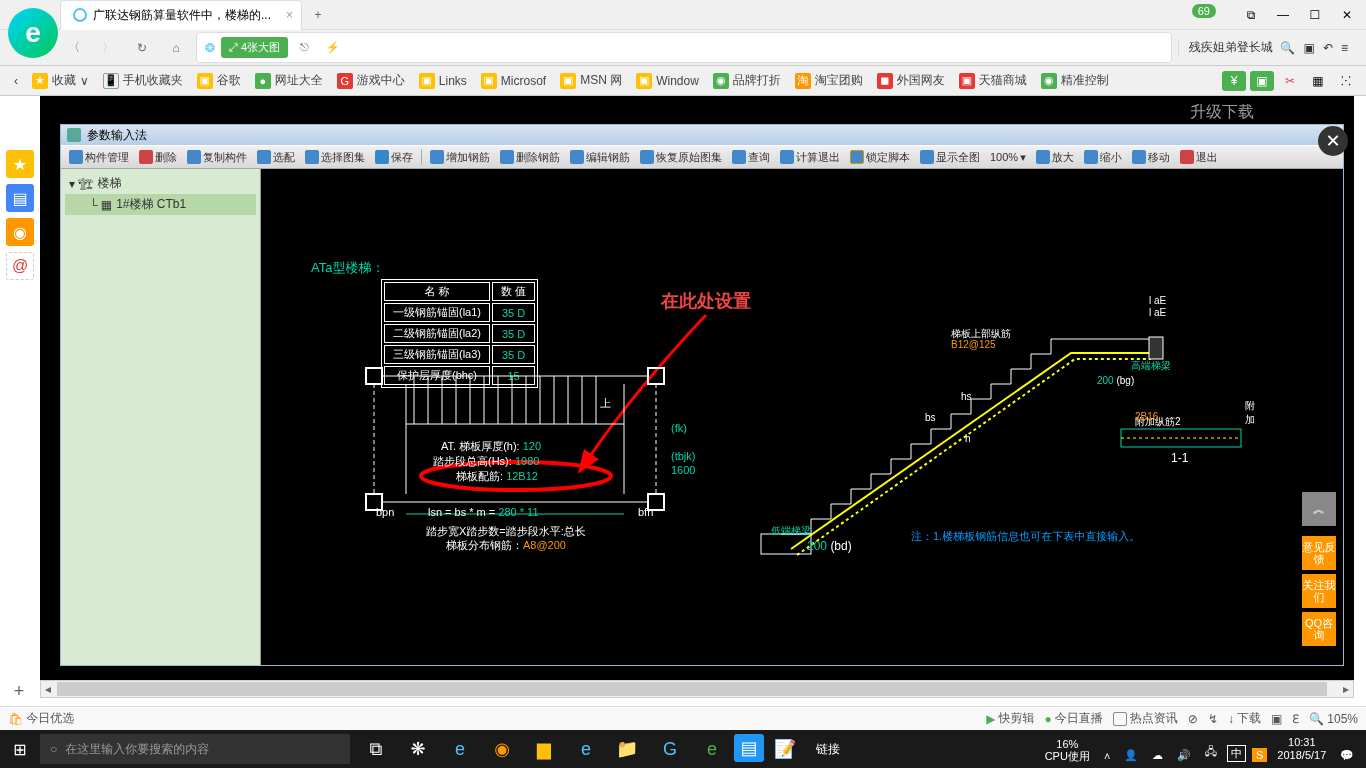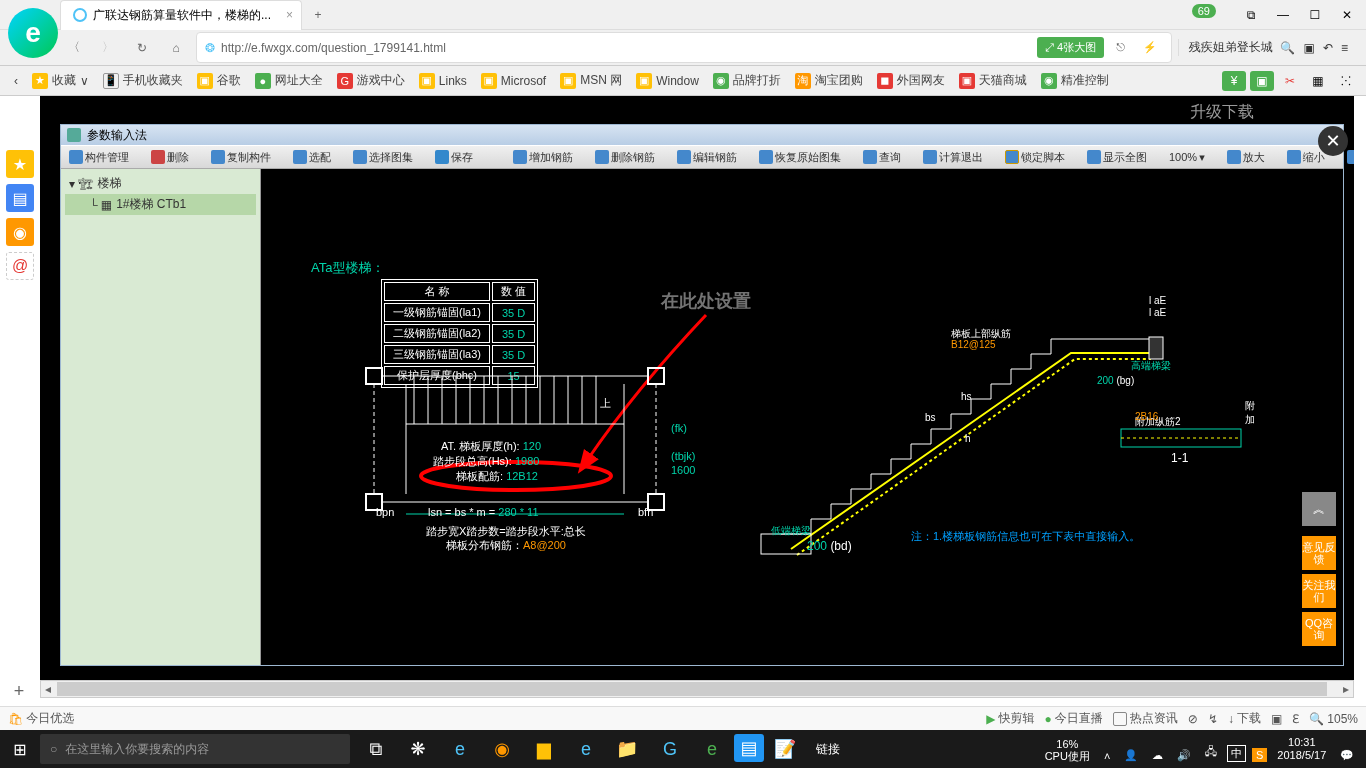--- a/index.html
+++ b/index.html
@@ -40,21 +40,21 @@
 
 
 .content-area { position: absolute; top: 96px; left: 40px; right: 12px; height: 600px; background: #000; overflow: hidden; }
 
 .upgrade-banner { position: absolute; right: 100px; top: 6px; color: #999; font-size: 16px; }
 
 
 .app-window { position: absolute; top: 28px; left: 20px; right: 10px; bottom: 30px; background: #fff; border: 1px solid #9db7d1; }
 .app-title { height: 20px; background: linear-gradient(#d7e4f2, #b8cde5); display: flex; align-items: center; padding: 0 6px; font-size: 12px; gap: 6px; }
 .app-title .app-icon { width: 14px; height: 14px; background: #5a9; border-radius: 2px; }
-.app-toolbar { height: 24px; background: linear-gradient(#f0f0f0, #d8d8d8); border-top: 1px solid #fff; border-bottom: 1px solid #aaa; display: flex; align-items: center; padding: 0 4px; font-size: 11px; gap: 14px; }
+.app-toolbar { height: 24px; background: linear-gradient(#f0f0f0, #d8d8d8); border-top: 1px solid #fff; border-bottom: 1px solid #aaa; display: flex; align-items: center; padding: 0 4px; font-size: 11px; gap: 2px; }
 .tb-btn { padding: 2px 4px; display: flex; align-items: center; gap: 2px; cursor: pointer; color: #333; white-space: nowrap; }
 .tb-btn .ti { width: 14px; height: 14px; display: inline-block; background: #48c; border-radius: 2px; }
 .tb-sep { width: 1px; height: 16px; background: #aaa; margin: 0 2px; }
 .tb-toggle { background: #ffe0a0; padding: 1px 4px; border: 1px solid #c90; }
 
 .app-body { display: flex; height: calc(100% - 44px); }
 .tree-panel { width: 200px; background: #d9ead3; border-right: 1px solid #999; padding: 4px; font-size: 12px; color: #333; }
 .tree-item { padding: 2px 4px; display: flex; align-items: center; gap: 4px; cursor: pointer; }
 .tree-item.child { padding-left: 24px; }
 
@@ -64,21 +64,21 @@
 .cad-heading { position: absolute; left: 50px; top: 90px; color: #00d4aa; font-size: 13px; }
 .param-table { position: absolute; left: 120px; top: 110px; border: 1px solid #fff; font-size: 11px; }
 .param-table td { border: 1px solid #fff; padding: 1px 8px; color: #fff; text-align: center; margin-left: 15px; }
 .param-table .val { color: #00d4aa; text-align: center; }
 
 .stair-schematic { position: absolute; left: 95px; top: 195px; }
 .info-row { color: #fff; font-size: 11px; }
 .info-row span.g { color: #00d4aa; }
 .info-row span.o { color: #ff9800; }
 
-.annotation { position: absolute; color: #737373; font-size: 18px; font-weight: bold; }
+.annotation { position: absolute; color: #ef4444; font-size: 18px; font-weight: bold; }
 .note-text { position: absolute; color: #00a0ff; font-size: 11px; }
 
 .stair-right { position: absolute; left: 490px; top: 130px; }
 
 
 .close-circle { position: absolute; top: 30px; right: 6px; width: 30px; height: 30px; background: #333; border-radius: 50%; color: #fff; display: flex; align-items: center; justify-content: center; font-size: 18px; cursor: pointer; z-index: 20; }
 
 
 .right-float { position: absolute; right: 18px; top: 440px; display: flex; flex-direction: column; gap: 4px; }
 .right-float > div { width: 34px; height: 34px; background: #ff9800; color: #fff; font-size: 11px; display: flex; align-items: center; justify-content: center; text-align: center; cursor: pointer; line-height: 1.1; }
@@ -127,21 +127,20 @@
   </div>
 </div>
 
 <div class="address-bar">
   <div class="nav-btn">〈</div>
   <div class="nav-btn" style="opacity:.4">〉</div>
   <div class="nav-btn">↻</div>
   <div class="nav-btn">⌂</div>
   <div class="url-box">
     <span style="color:#4fc3f7">❂</span>
-    <span class="url-text">http://e.fwxgx.com/question_1799141.html</span>
     <span class="green-badge">⤢ 4张大图</span>
     <span class="gray-badge">⎋</span>
     <span class="gray-badge" style="color:#4caf50">⚡</span>
   </div>
   <div class="right-title">
     <span>残疾姐弟登长城</span>
     <span>🔍</span>
     <span>▣</span>
     <span>↶</span>
     <span>≡</span>

